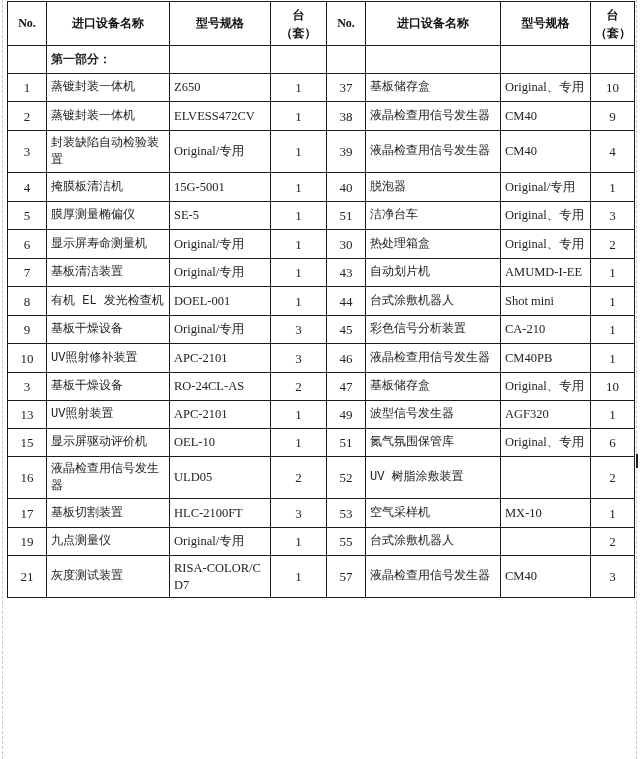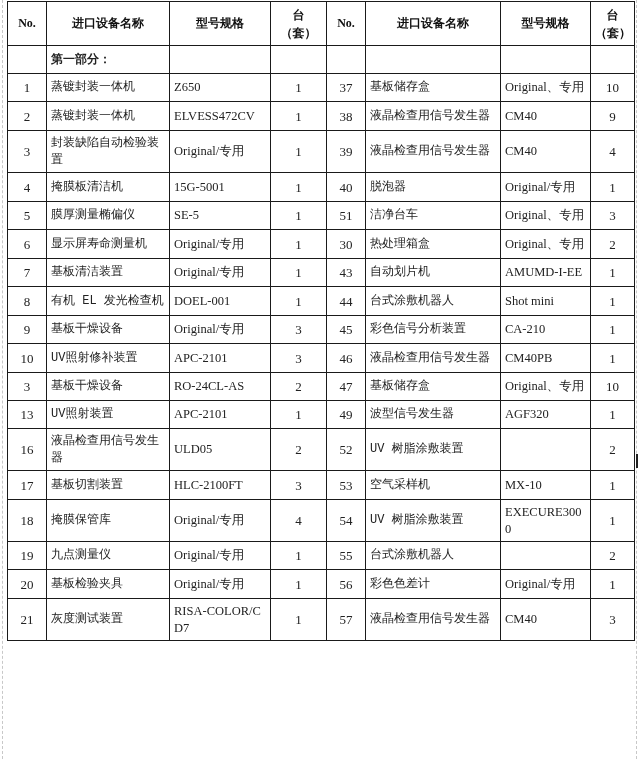--- a/index.html
+++ b/index.html
@@ -176,69 +176,59 @@
       <tr style="height: 28px;">
         <td class="num">13</td>
         <td class="name">UV照射装置</td>
         <td class="model">APC-2101</td>
         <td class="qty">1</td>
         <td class="num">49</td>
         <td class="name">波型信号发生器</td>
         <td class="model">AGF320</td>
         <td class="qty">1</td>
       </tr>
+      <tr style="height: 28px;">
+        <td class="num">15</td>
+        <td class="name">显示屏驱动评价机</td>
+        <td class="model">OEL-10</td>
+        <td class="qty">1</td>
+        <td class="num">51</td>
+        <td class="name">氮气氛围保管库</td>
+        <td class="model">Original、专用</td>
+        <td class="qty">6</td>
+      </tr>
       <tr style="height: 42px; margin-top: 44px;">
         <td class="num">16</td>
         <td class="name">液晶检查用信号发生器</td>
         <td class="model">ULD05</td>
         <td class="qty">2</td>
         <td class="num">52</td>
         <td class="name">UV 树脂涂敷装置</td>
         <td class="model"></td>
         <td class="qty">2</td>
       </tr>
       <tr style="height: 29px;">
         <td class="num">17</td>
         <td class="name">基板切割装置</td>
         <td class="model">HLC-2100FT</td>
         <td class="qty">3</td>
         <td class="num">53</td>
         <td class="name">空气采样机</td>
         <td class="model">MX-10</td>
         <td class="qty">1</td>
       </tr>
-      <tr style="height: 42px;">
-        <td class="num">18</td>
-        <td class="name">掩膜保管库</td>
-        <td class="model">Original/专用</td>
-        <td class="qty">4</td>
-        <td class="num">54</td>
-        <td class="name">UV 树脂涂敷装置</td>
-        <td class="model">EXECURE3000</td>
-        <td class="qty">1</td>
-      </tr>
       <tr style="height: 28px;">
         <td class="num">19</td>
         <td class="name">九点测量仪</td>
         <td class="model">Original/专用</td>
         <td class="qty">1</td>
         <td class="num">55</td>
         <td class="name">台式涂敷机器人</td>
         <td class="model"></td>
         <td class="qty">2</td>
-      </tr>
-      <tr style="height: 29px;">
-        <td class="num">20</td>
-        <td class="name">基板检验夹具</td>
-        <td class="model">Original/专用</td>
-        <td class="qty">1</td>
-        <td class="num">56</td>
-        <td class="name">彩色色差计</td>
-        <td class="model">Original/专用</td>
-        <td class="qty">1</td>
       </tr>
       <tr style="height: 42px;">
         <td class="num">21</td>
         <td class="name">灰度测试装置</td>
         <td class="model">RISA-COLOR/CD7</td>
         <td class="qty">1</td>
         <td class="num">57</td>
         <td class="name">液晶检查用信号发生器</td>
         <td class="model">CM40</td>
         <td class="qty">3</td>

